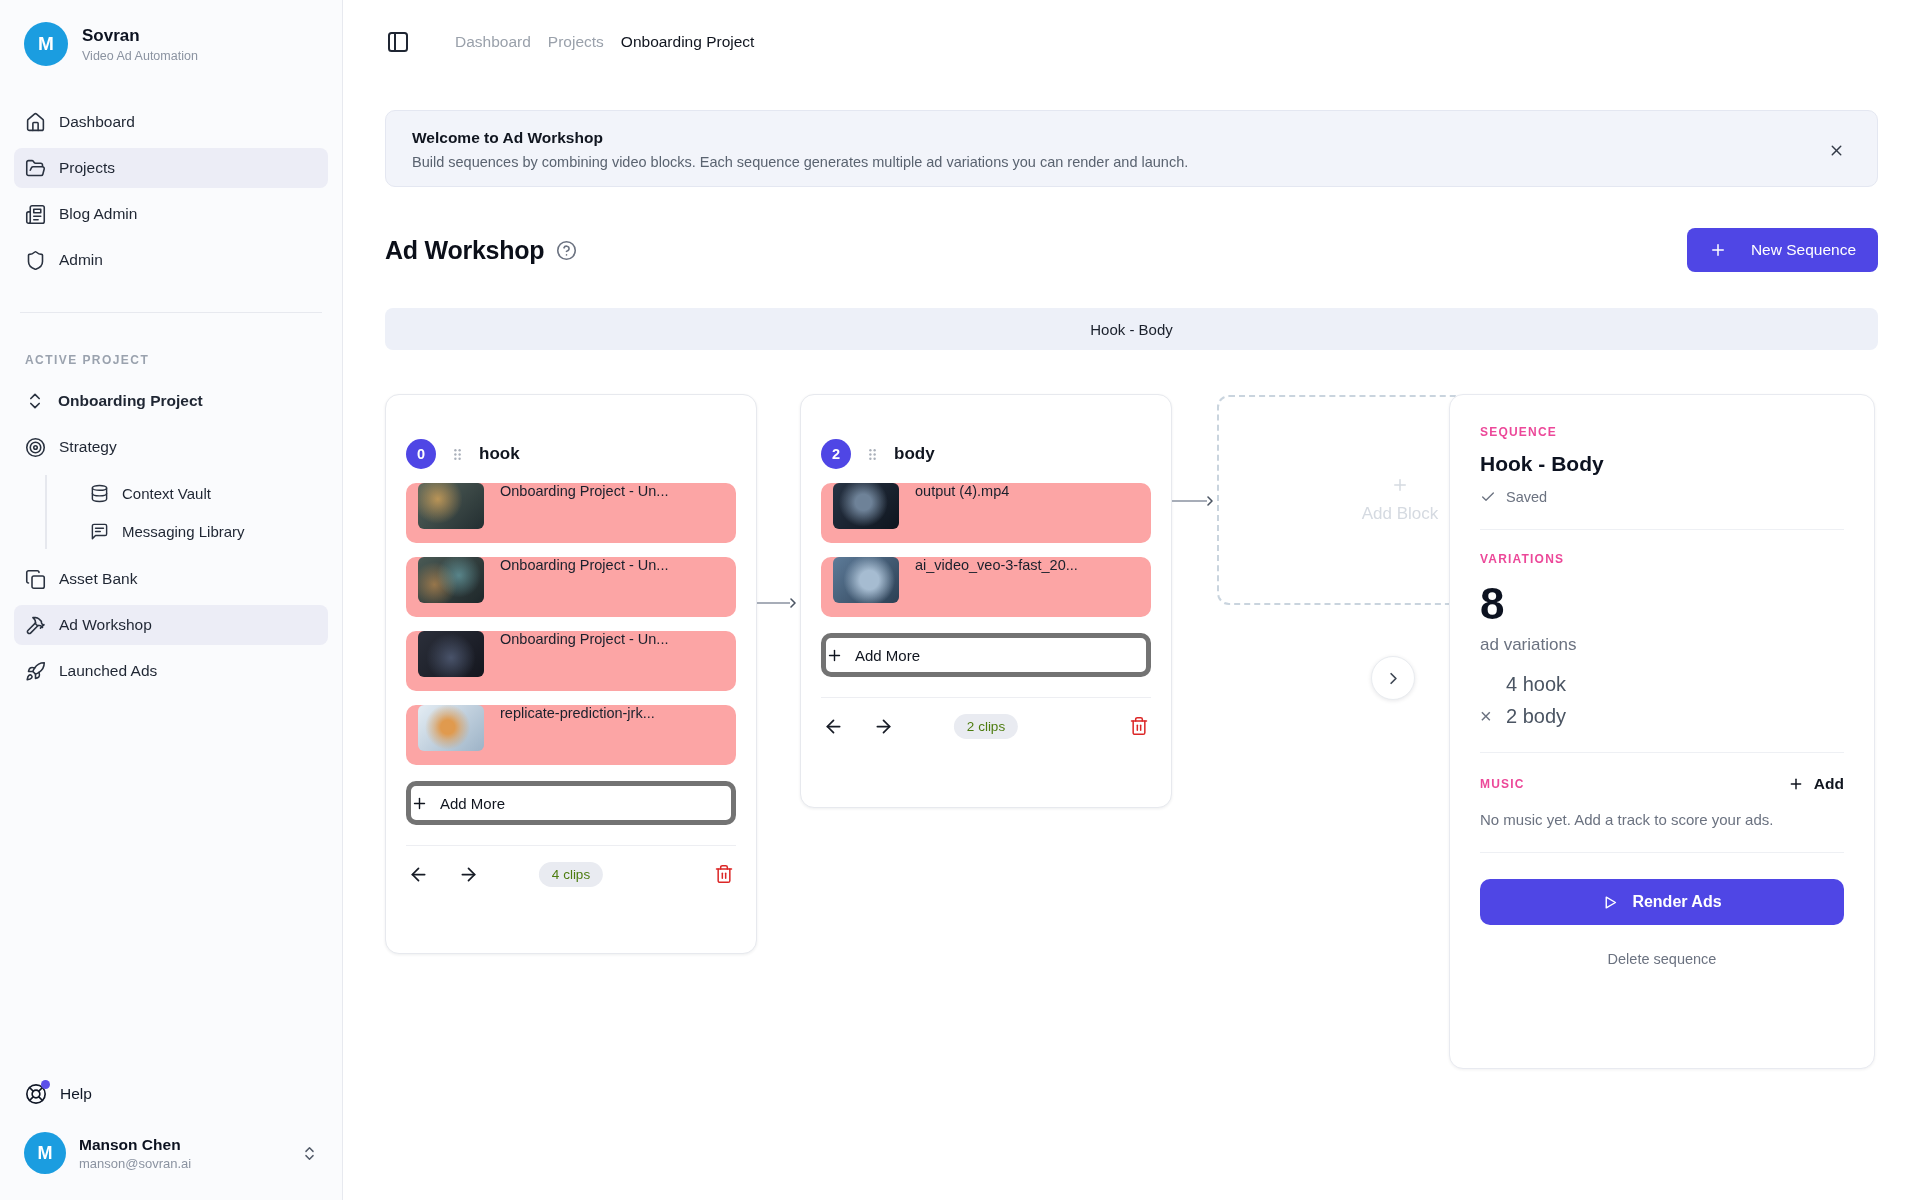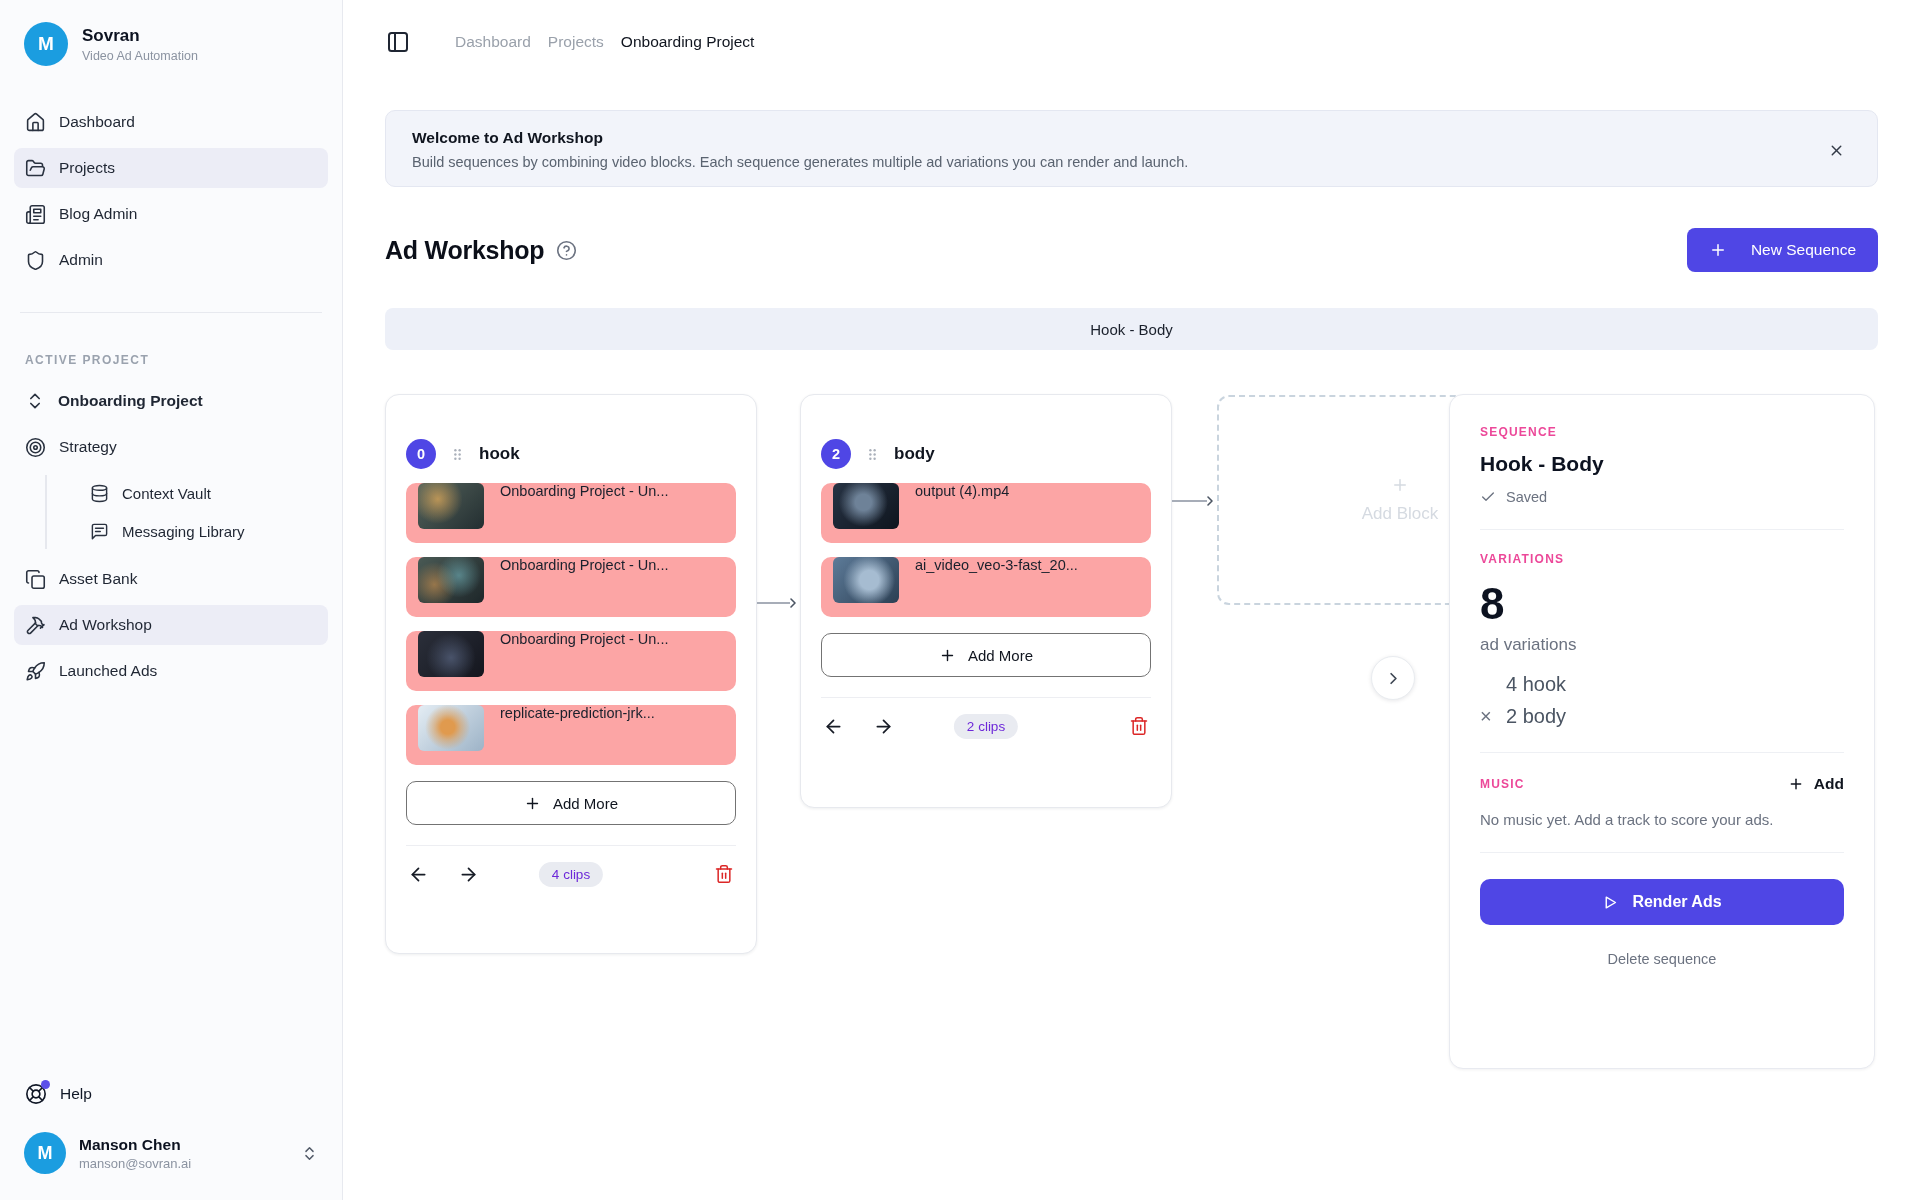--- a/index.html
+++ b/index.html
@@ -96,29 +96,29 @@
   .thumb-h3 { background:radial-gradient(circle at 50% 58%, #49536a, transparent 58%),
               linear-gradient(135deg,#2b2f3a,#14161e); }
   .thumb-h4 { background:radial-gradient(circle at 45% 48%, #e09a4e 16%, rgba(224,154,78,.55) 30%, transparent 52%),
               linear-gradient(135deg,#e4edf4,#9db3c7); }
   .thumb-b1 { background:radial-gradient(circle at 46% 42%, #6e8298 18%, transparent 55%),
               linear-gradient(135deg,#273344,#0f151e); }
   .thumb-b2 { background:radial-gradient(circle at 55% 50%, #a6bcd1 22%, transparent 60%),
               linear-gradient(135deg,#5d7b99,#2c3f53); }
   .clip-label { font-size:14.5px; color:#1a202c; white-space:nowrap; overflow:hidden; }
 
-  .add-more { margin-top:16px; width:100%; height:44px; background:#fff; border:1px solid #737373;
-    border-radius:10px; display:flex; align-items:center; justify-content:center; gap:12px;
+  .add-more { margin-top:16px; width:100%; height:44px; background:#fff; border:5px solid #737373;
+    border-radius:10px; display:flex; align-items:center; gap:12px;
     font-size:15px; font-family:inherit; color:#10151f; cursor:pointer; }
   .card-divider { margin-top:20px; border-top:1px solid #edeef2; }
   .card-footer { margin-top:16px; display:flex; align-items:center; }
   .nav-arrows { display:flex; gap:26px; color:#171c26; }
   .arrow-btn { width:24px; height:24px; display:flex; align-items:center; justify-content:center; cursor:pointer; }
   .clip-count { position:absolute; left:50%; transform:translateX(-50%);
-    background:#e9ebf1; border-radius:999px; padding:5px 13px; font-size:13.5px; color:#6d28d9; }
+    background:#e9ebf1; border-radius:999px; padding:5px 13px; font-size:13.5px; color:#4d7c0f; }
   .card-footer { position:relative; }
   .trash-btn { margin-left:auto; color:#dc2626; width:24px; height:24px;
     display:flex; align-items:center; justify-content:center; cursor:pointer; }
 
   .connector { position:absolute; display:flex; align-items:center; }
   .connector .line { flex:1; height:1.5px; background:#a7adb8; }
   .connector .ic { margin-left:-5px; color:#4b5563; }
   .connector-1 { left:372px; top:201px; width:44px; }
   .connector-2 { left:787px; top:99px; width:46px; }
 

